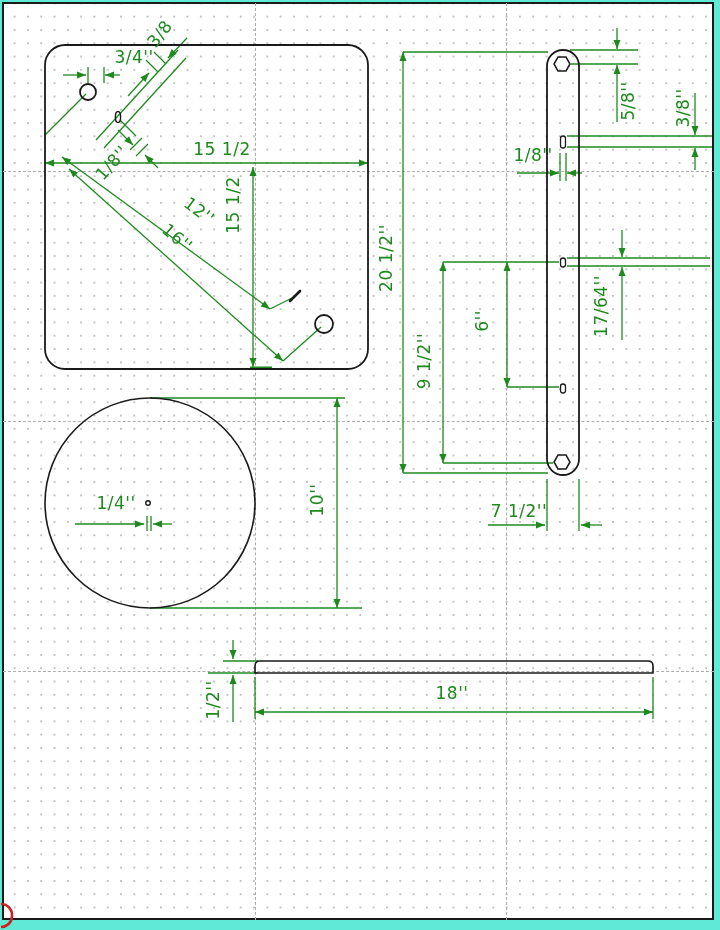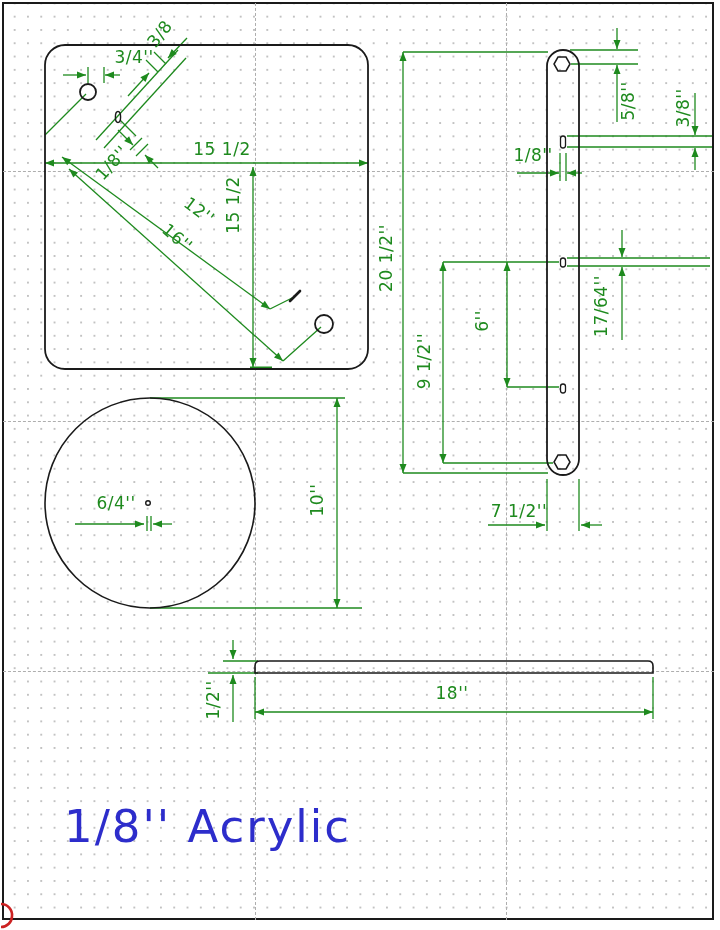--- a/index.html
+++ b/index.html
@@ -1,17 +1,17 @@
 <!DOCTYPE html>
 <html><head>
 <meta charset="utf-8">
 <style>
   html,body{margin:0;padding:0;}
   body{width:720px;height:930px;background:#a0a0a0;font-family:"DejaVu Sans",sans-serif;}
-  #stage{position:relative;width:720px;height:930px;overflow:hidden;background:#ffffff;}
+  #stage{position:relative;width:720px;height:930px;overflow:hidden;background:#5eead4;}
   #page{
     position:absolute;left:2px;top:2px;width:712px;height:918px;
     box-sizing:border-box;border:2px solid #1a1a1a;background:#ffffff;
     background-image:radial-gradient(circle,#c2c2c2 0.9px,rgba(0,0,0,0) 1.1px);
     background-size:13.3px 13.3px;background-position:4px 6px;
   }
   .guide-h{position:absolute;left:3px;width:711px;height:0;border-top:1px dashed #aeaeae;}
   .guide-v{position:absolute;top:3px;height:917px;width:0;border-left:1px dashed #aeaeae;}
   svg.overlay{position:absolute;left:0;top:0;}
   .dim-label{
@@ -160,21 +160,20 @@
 
   <div class="dim-label rot90" style="left:386px;top:258px">20 1/2''</div>
   <div class="dim-label rot90" style="left:628px;top:101px">5/8''</div>
   <div class="dim-label rot90" style="left:683px;top:108px">3/8''</div>
   <div class="dim-label" style="left:533px;top:155px">1/8''</div>
   <div class="dim-label rot90" style="left:601px;top:306px">17/64''</div>
   <div class="dim-label rot90" style="left:424px;top:361px">9 1/2''</div>
   <div class="dim-label rot90" style="left:482px;top:321px">6''</div>
   <div class="dim-label" style="left:519px;top:511px">7 1/2''</div>
 
-  <div class="dim-label" style="left:116px;top:503px">6/4''</div>
+  <div class="dim-label" style="left:116px;top:503px">1/4''</div>
   <div class="dim-label rot90" style="left:317px;top:500px">10''</div>
 
   <div class="dim-label" style="left:452px;top:693px">18''</div>
   <div class="dim-label rot90" style="left:213px;top:700px">1/2''</div>
 
-  <div class="title-line" style="top:803px">1/8'' Acrylic</div>
 
 </div>
 
 </body></html>

